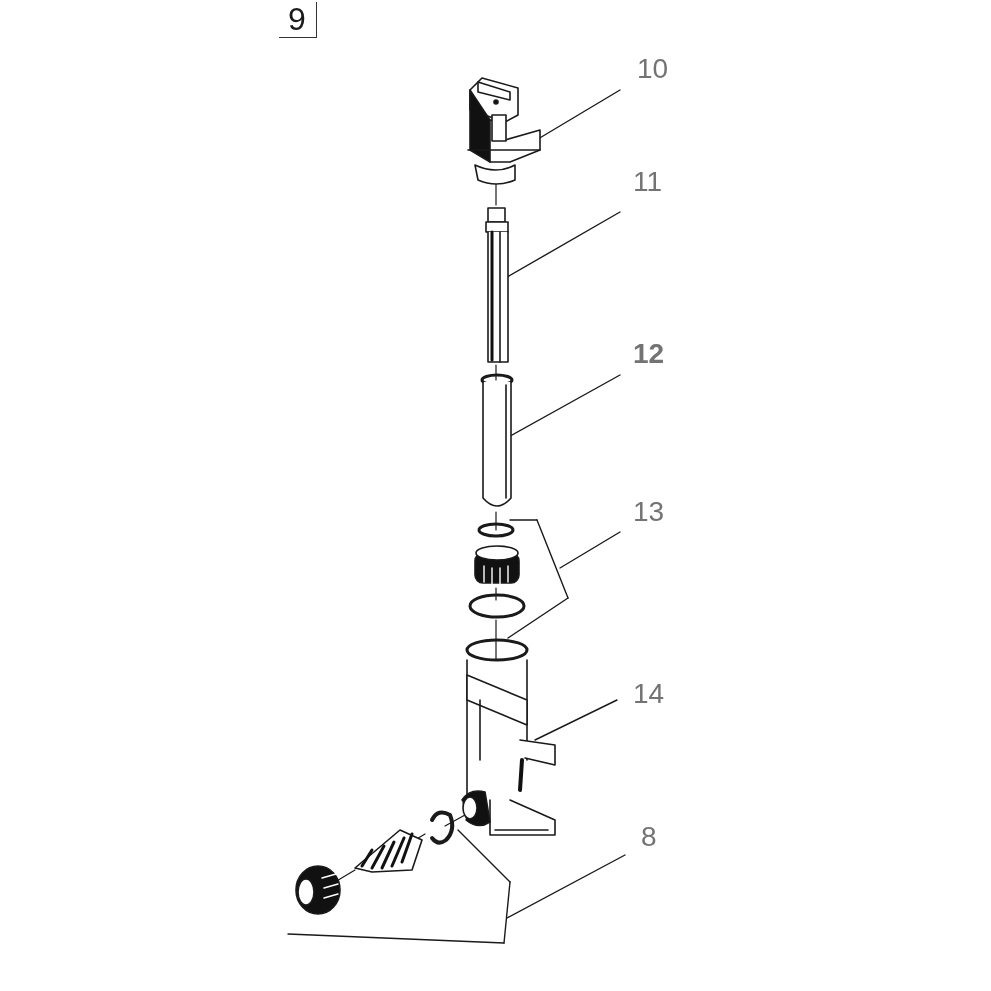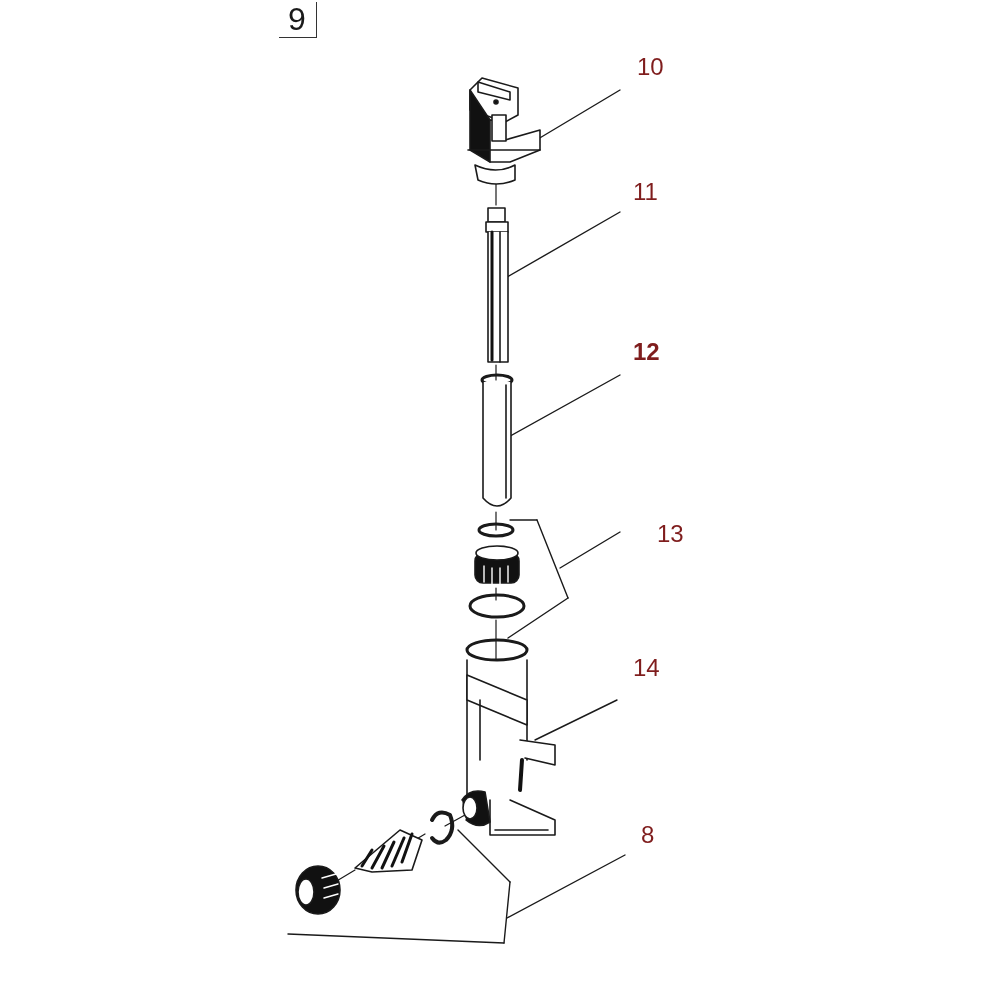--- a/index.html
+++ b/index.html
@@ -1,33 +1,33 @@
 <!DOCTYPE html>
 <html><head>
 <meta charset="utf-8">
 <style>
   html, body { margin: 0; padding: 0; background: #ffffff; }
   body { width: 991px; height: 991px; position: relative; overflow: hidden; font-family: "Liberation Sans", sans-serif; }
   .figure-label { position: absolute; left: 279px; top: 2px; width: 38px; height: 36px; border-right: 1.5px solid #333; border-bottom: 1.5px solid #333; box-sizing: border-box; }
   .figure-label span { position: absolute; left: 9px; top: -1px; font-size: 32px; color: #1a1a1a; }
-  .callout { position: absolute; font-size: 24px; color: #7f1d1d; line-height: 1; }
+  .callout { position: absolute; font-size: 28px; color: #737373; line-height: 1; }
   svg { position: absolute; left: 0; top: 0; }
 </style>
 </head>
 <body>
 
 <div class="figure-label">
   <span>9</span>
 </div>
 
 <div class="callout" style="left:637px;top:55px;">10</div>
-<div class="callout" style="left:633px;top:180px;">11</div>
+<div class="callout" style="left:633px;top:168px;">11</div>
 <div class="callout" style="left:633px;top:340px;font-weight:bold;">12</div>
-<div class="callout" style="left:657px;top:498px;margin-top:24px;">13</div>
-<div class="callout" style="left:633px;top:656px;">14</div>
+<div class="callout" style="left:633px;top:498px;">13</div>
+<div class="callout" style="left:633px;top:680px;">14</div>
 <div class="callout" style="left:641px;top:823px;">8</div>
 
 <svg width="991" height="991" viewBox="0 0 991 991" fill="none" stroke="#1a1a1a" stroke-width="1.6" stroke-linejoin="round" stroke-linecap="round">
 
   <g stroke-width="1.4">
     <line x1="620" y1="90" x2="528" y2="145"></line>
     <line x1="620" y1="212" x2="502" y2="280"></line>
     <line x1="620" y1="375" x2="503" y2="440"></line>
     <line x1="510" y1="520" x2="537" y2="520"></line>
     <line x1="537" y1="520" x2="568" y2="598"></line>

